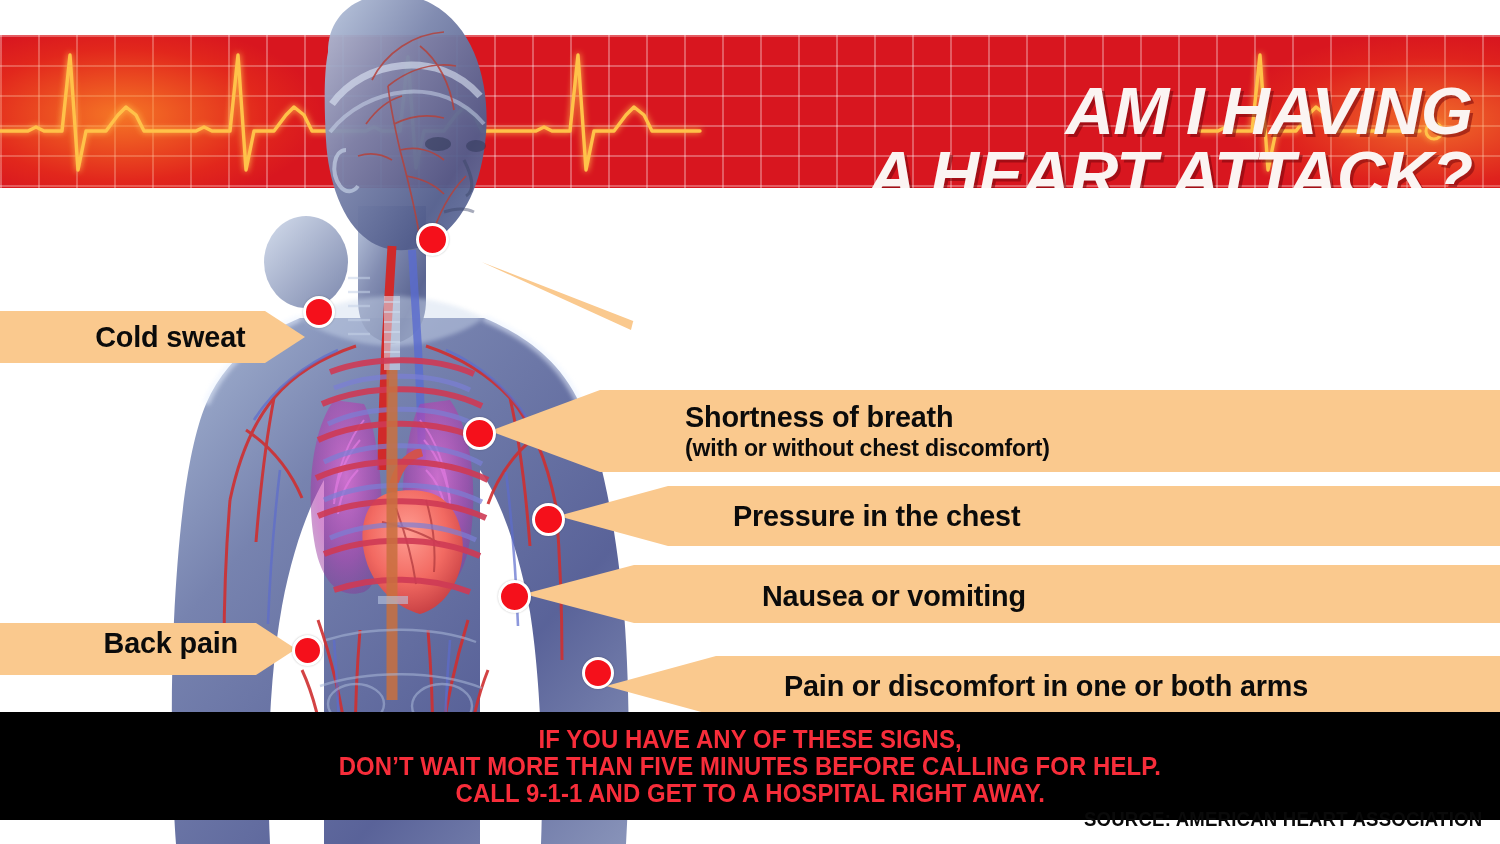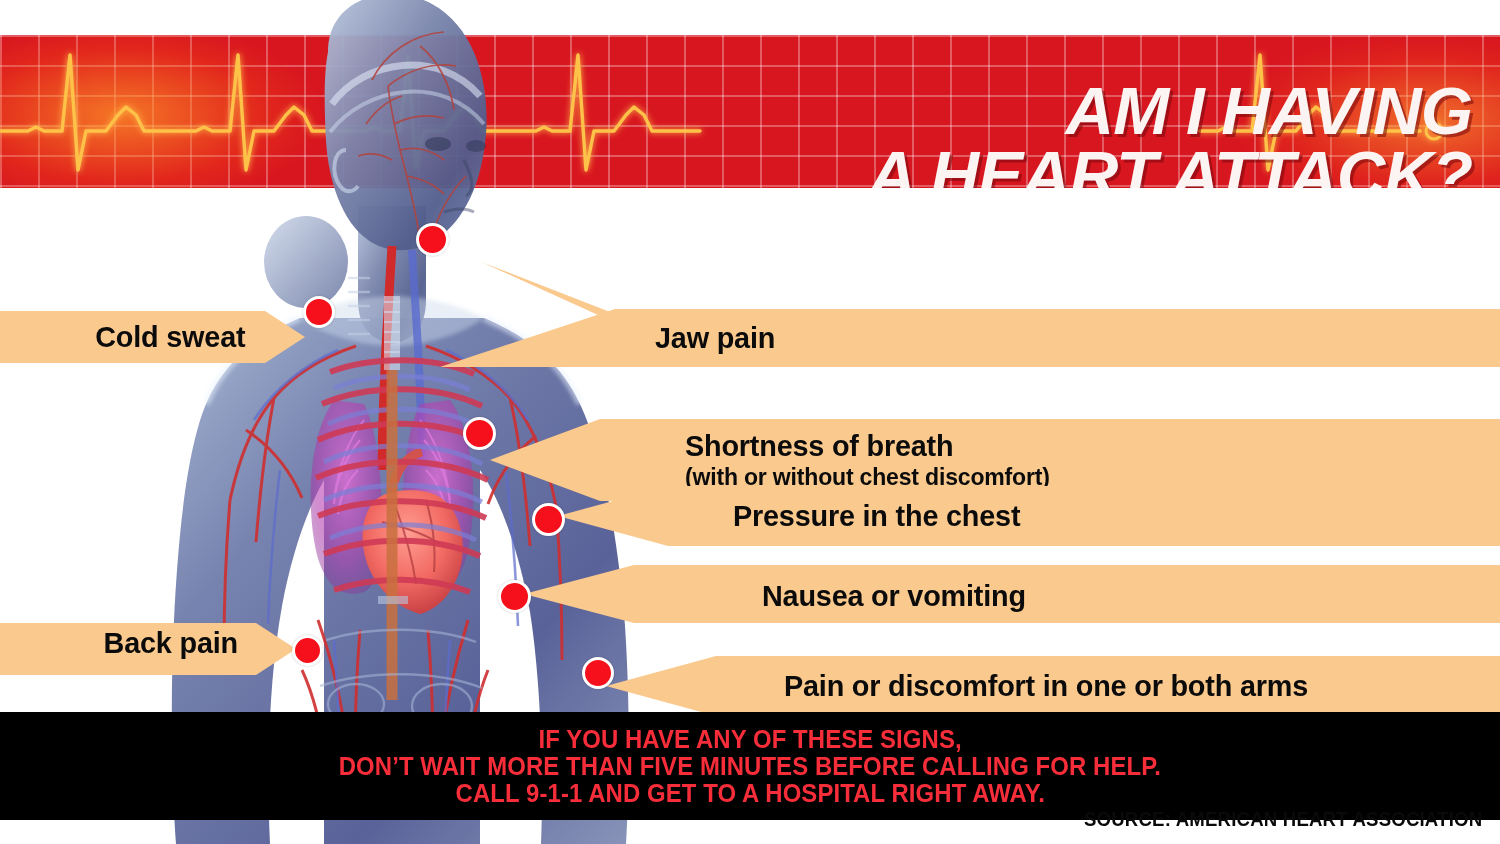--- a/index.html
+++ b/index.html
@@ -342,34 +342,26 @@
   <div class="banner left" style="left:0px;top:286px;width:305px;height:52px;margin-top:25px;">
     <svg class="bshape" viewBox="0 0 305 52" preserveAspectRatio="none">
       <polygon points="0,0 265,0 305,26 265,52 0,52" fill="#fac98e"></polygon>
     </svg>
     <div class="blabel" style="padding-right:60px;">
       <span class="l-main">Cold sweat</span>
     </div>
   </div>
   <div class="dot" style="left:303px;top:296px;width:26px;height:26px;"></div>
 
-  <div class="banner right" style="left:440px;top:309px;width:1060px;height:58px;">
-    <svg class="bshape" viewBox="0 0 1060 58" preserveAspectRatio="none">
-      <polygon points="1060,0 175,0 0,58 1060,58" fill="#fac98e"></polygon>
-    </svg>
-    <div class="blabel" style="padding-left:215px;">
-      <span class="l-main">Jaw pain</span>
-    </div>
-  </div>
   <svg style="position:absolute;left:420px;top:228px;width:240px;height:110px;z-index:3;" viewBox="0 0 240 110">
     <polygon points="14,14 215,92 212,104" fill="#fac98e" stroke="#ffffff" stroke-width="3"></polygon>
   </svg>
   <div class="dot" style="left:416px;top:223px;width:27px;height:27px;"></div>
 
-  <div class="banner right" style="left:490px;top:390px;width:1010px;height:82px;margin-top:29px;">
+  <div class="banner right" style="left:490px;top:390px;width:1010px;height:82px;">
     <svg class="bshape" viewBox="0 0 1010 82" preserveAspectRatio="none">
       <polygon points="1010,0 110,0 0,41 110,82 1010,82" fill="#fac98e"></polygon>
     </svg>
     <div class="blabel" style="padding-left:195px;">
       <span class="l-main">Shortness of breath</span>
       <span class="l-sub">(with or without chest discomfort)</span>
     </div>
   </div>
   <div class="dot" style="left:463px;top:417px;width:27px;height:27px;"></div>
 

